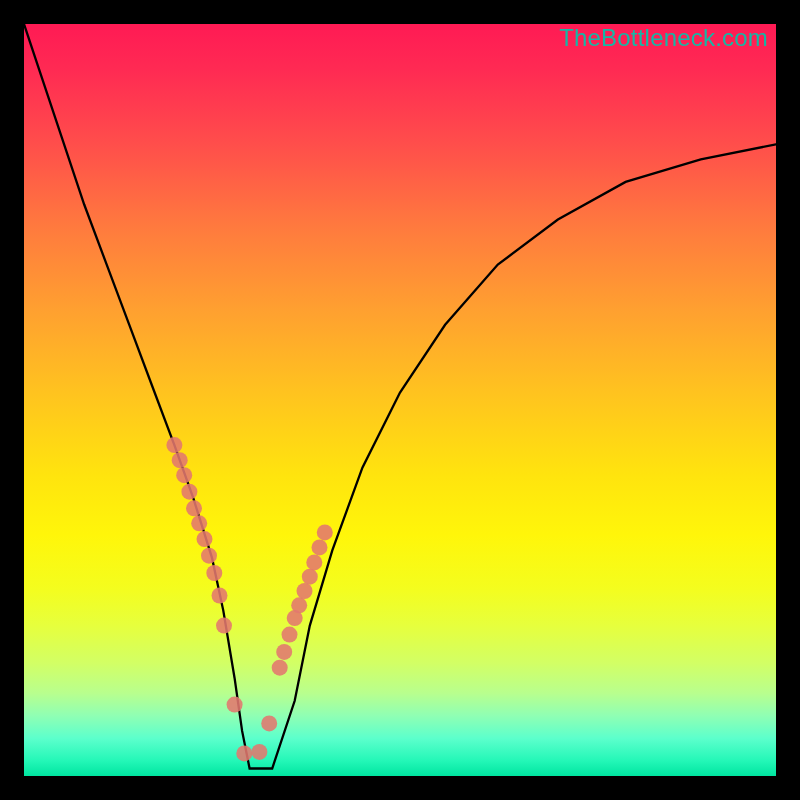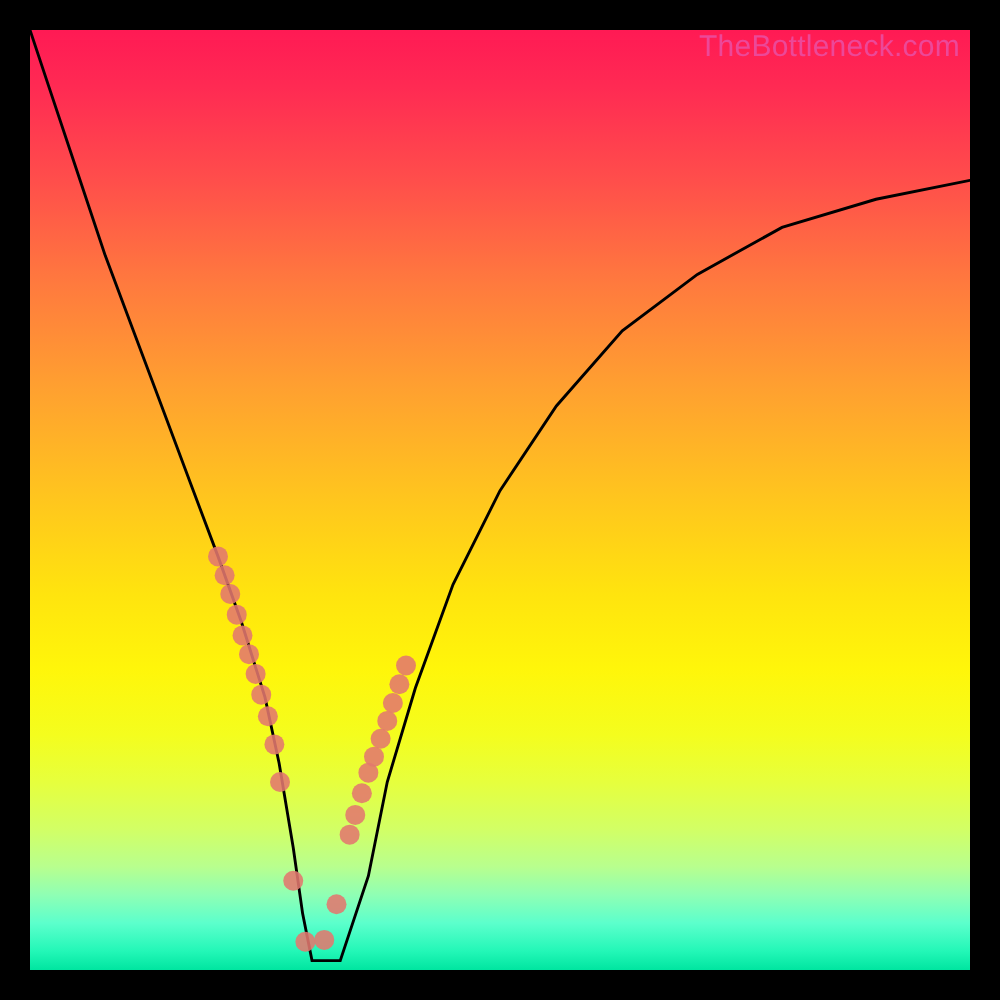--- a/index.html
+++ b/index.html
@@ -47,21 +47,21 @@
       #8fffb4 92%,
       #5cffcc 95%,
       #23f7b7 98%,
       #00e5a0 100%
     );
   }
   .watermark {
     position: absolute;
     top: 0;
     right: 8px;
-    color: #ec4899;
+    color: #14b8a6;
     font-size: 24px;
     font-weight: 400;
     letter-spacing: 0.2px;
     z-index: 3;
   }
   svg.overlay {
     position: absolute;
     inset: 0;
     width: 752px;
     height: 752px;

